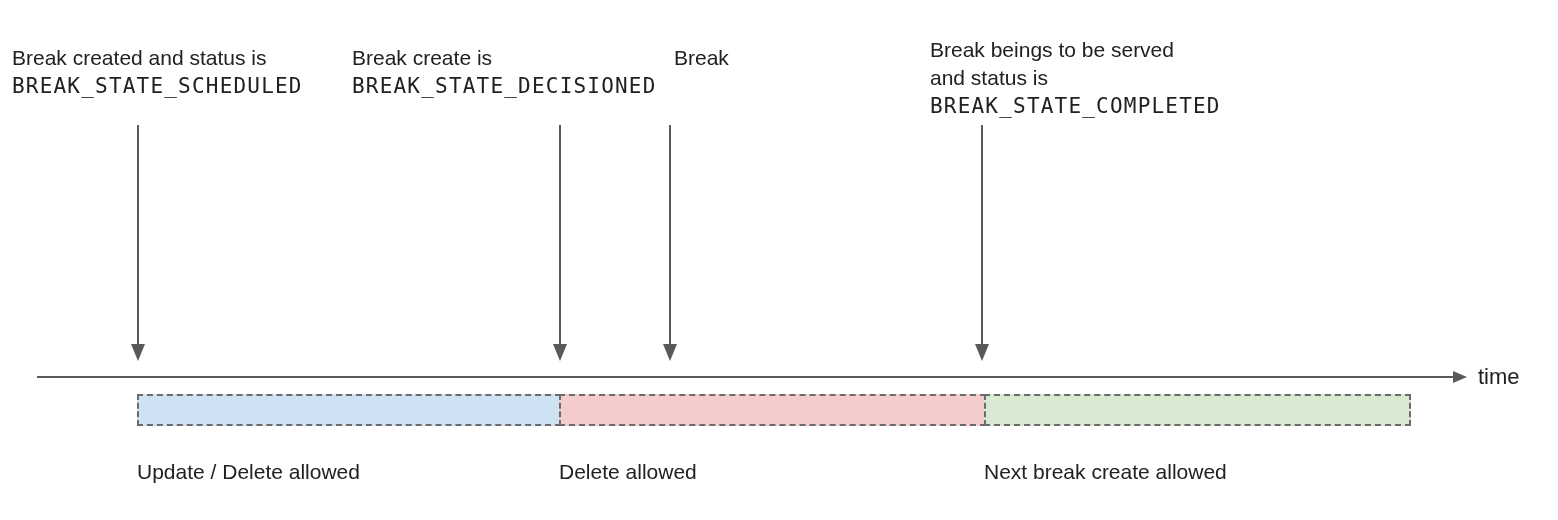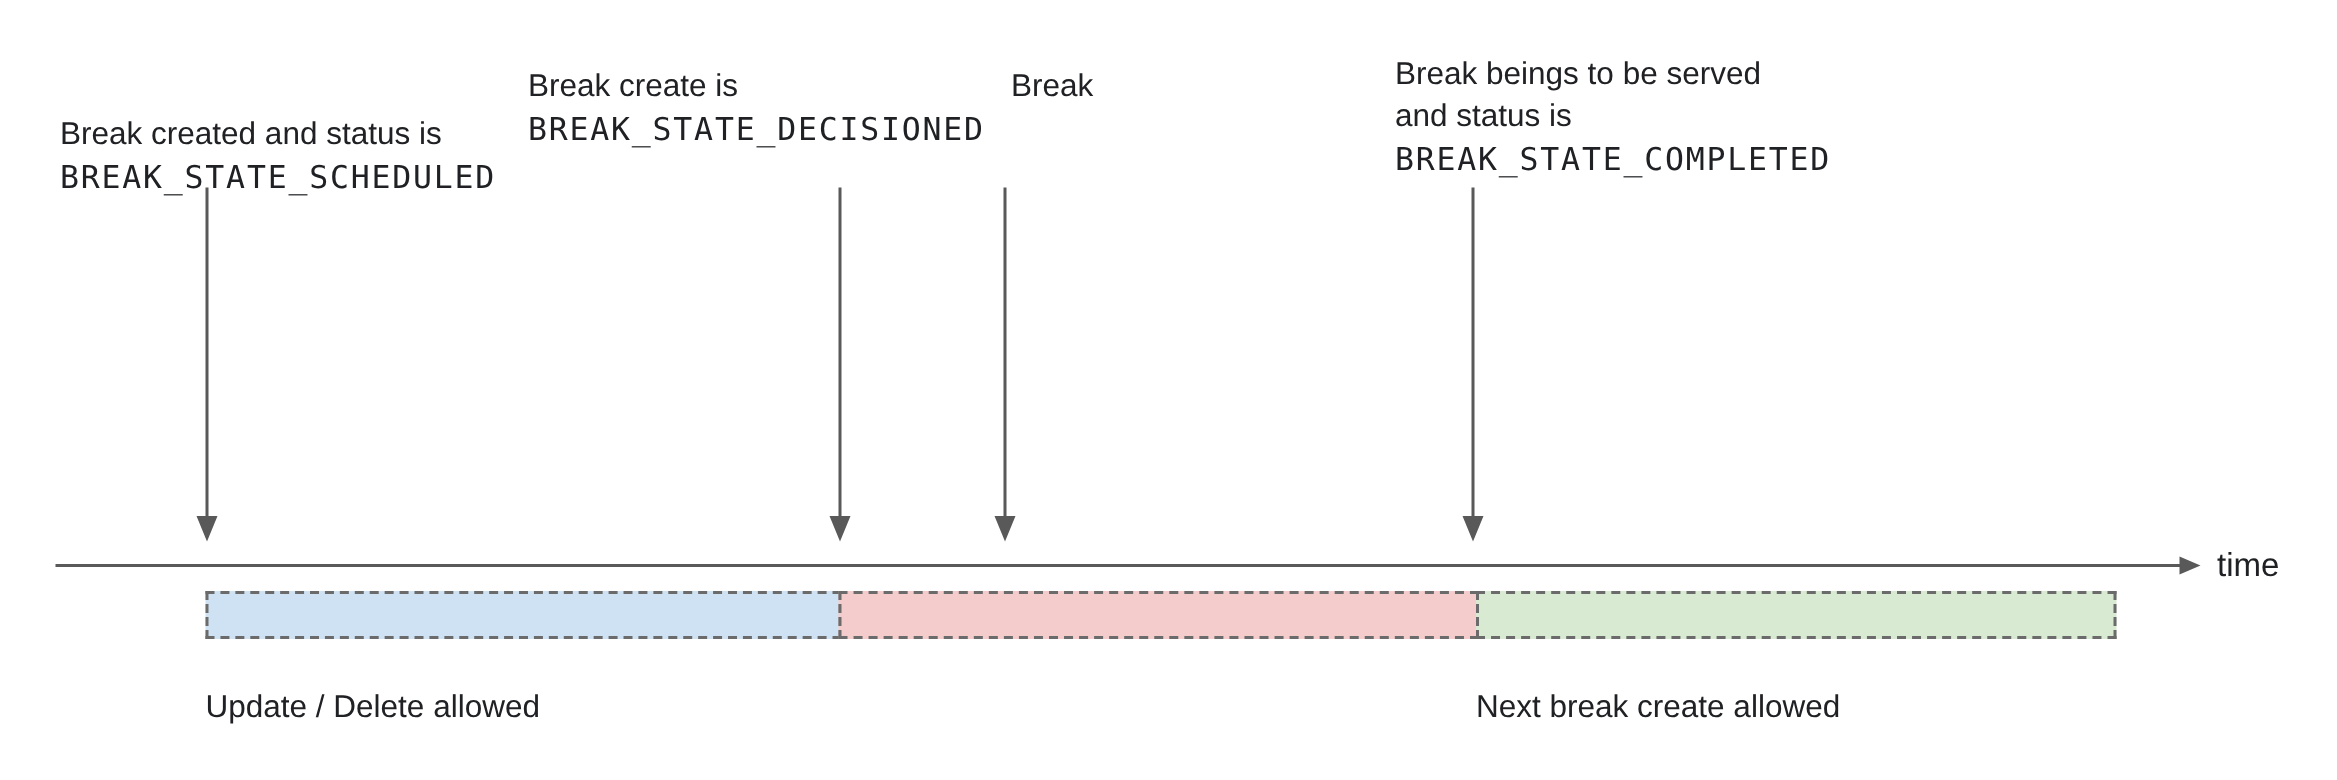--- a/index.html
+++ b/index.html
@@ -17,21 +17,21 @@
     position: absolute;
     line-height: 28px;
     font-size: 21px;
     white-space: nowrap;
   }
   .ann .mono {
     font-family: "DejaVu Sans Mono", monospace;
     font-size: 21px;
     letter-spacing: 1.2px;
   }
-  .ann-scheduled   { left: 40px;  top: 44px; margin-top: 32px; }
+  .ann-scheduled   { left: 12px;  top: 44px; }
   .ann-decisioned  { left: 352px; top: 44px; }
   .ann-expected    { left: 674px; top: 44px; }
   .ann-completed   { left: 930px; top: 36px; }
 
   .arrow-shaft {
     position: absolute;
     top: 125px;
     width: 2px;
     height: 221px;
     background: #595959;
@@ -129,15 +129,16 @@
 
   <div class="axis-line"></div>
   <div class="axis-head"></div>
   <div class="axis-label">time</div>
 
   <div class="segment segment-0" style="background: rgb(207, 226, 243);"></div>
   <div class="segment segment-1" style="background: rgb(244, 204, 204);"></div>
   <div class="segment segment-2" style="background: rgb(217, 234, 211);"></div>
 
   <div class="seg-label seg-label-0">Update / Delete allowed</div>
+  <div class="seg-label seg-label-1">Delete allowed</div>
   <div class="seg-label seg-label-2">Next break create allowed</div>
 
 </div>
 
 </body></html>

